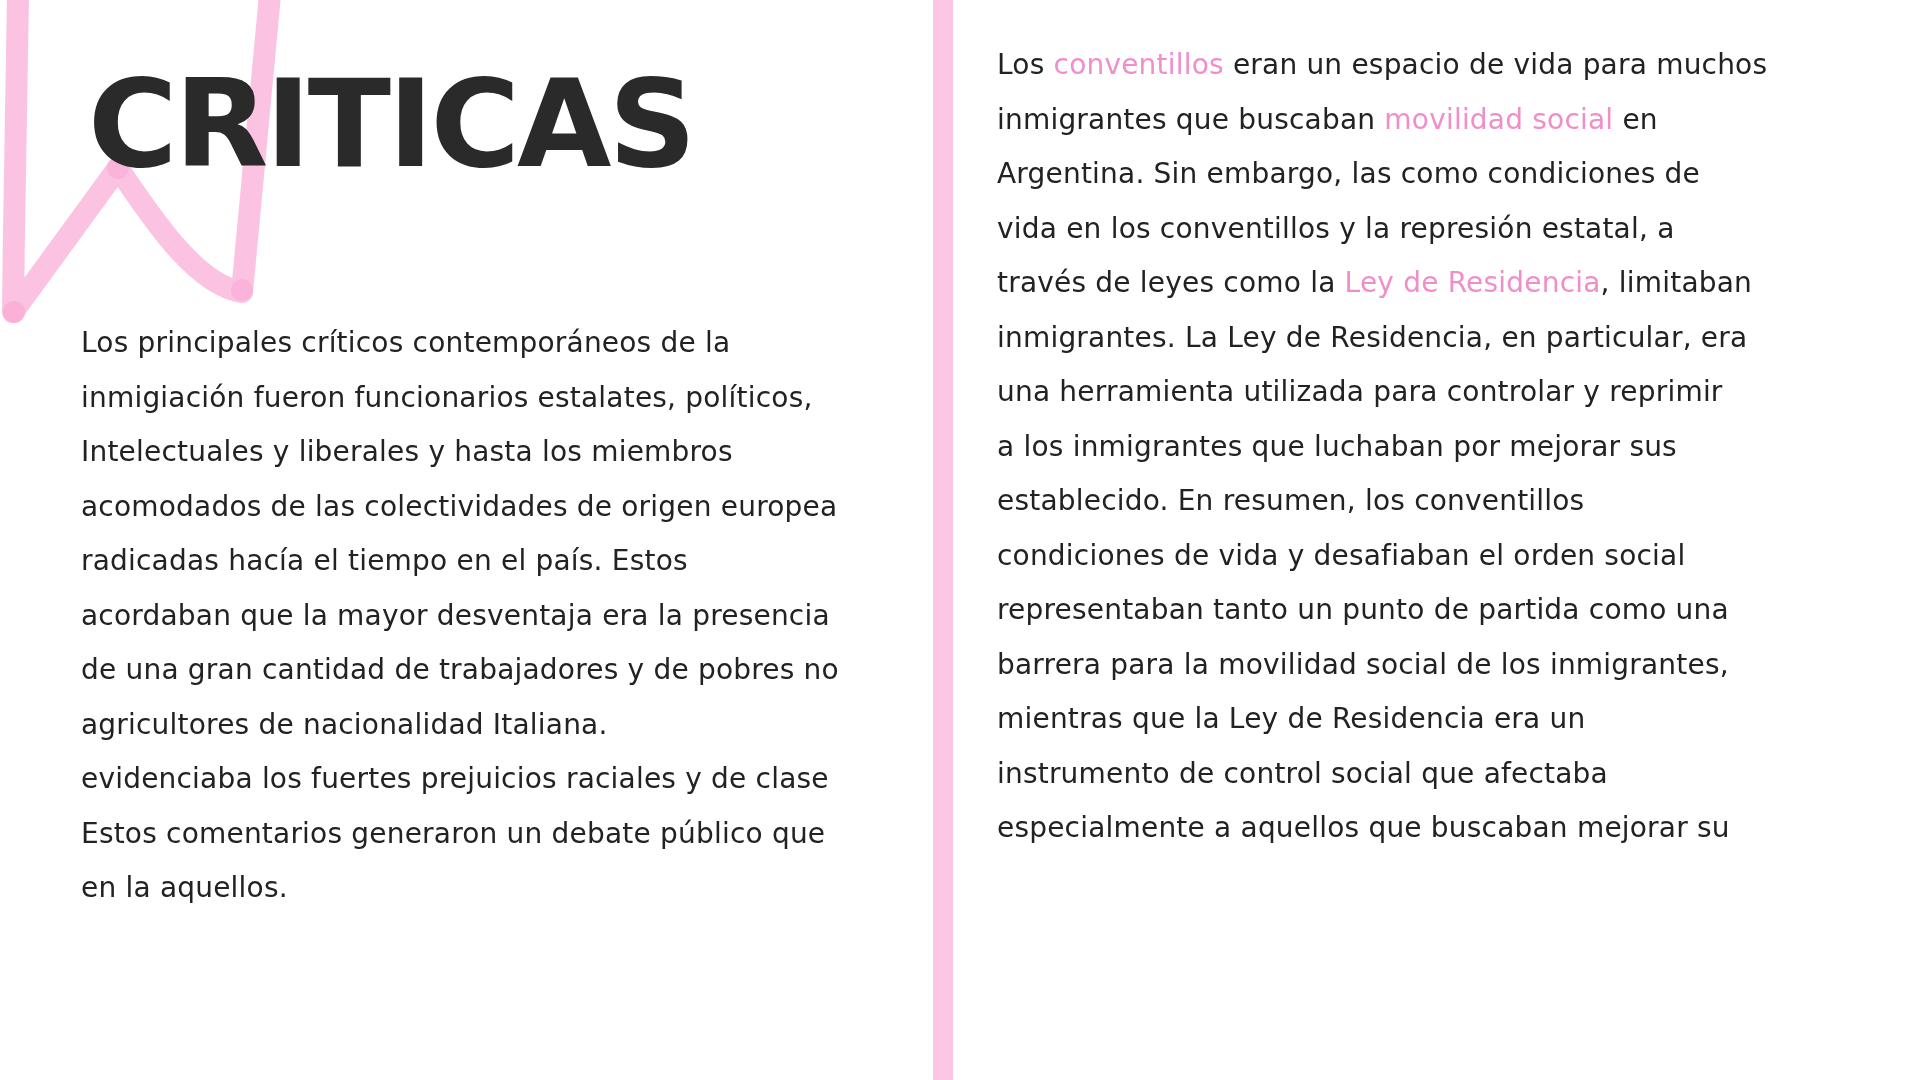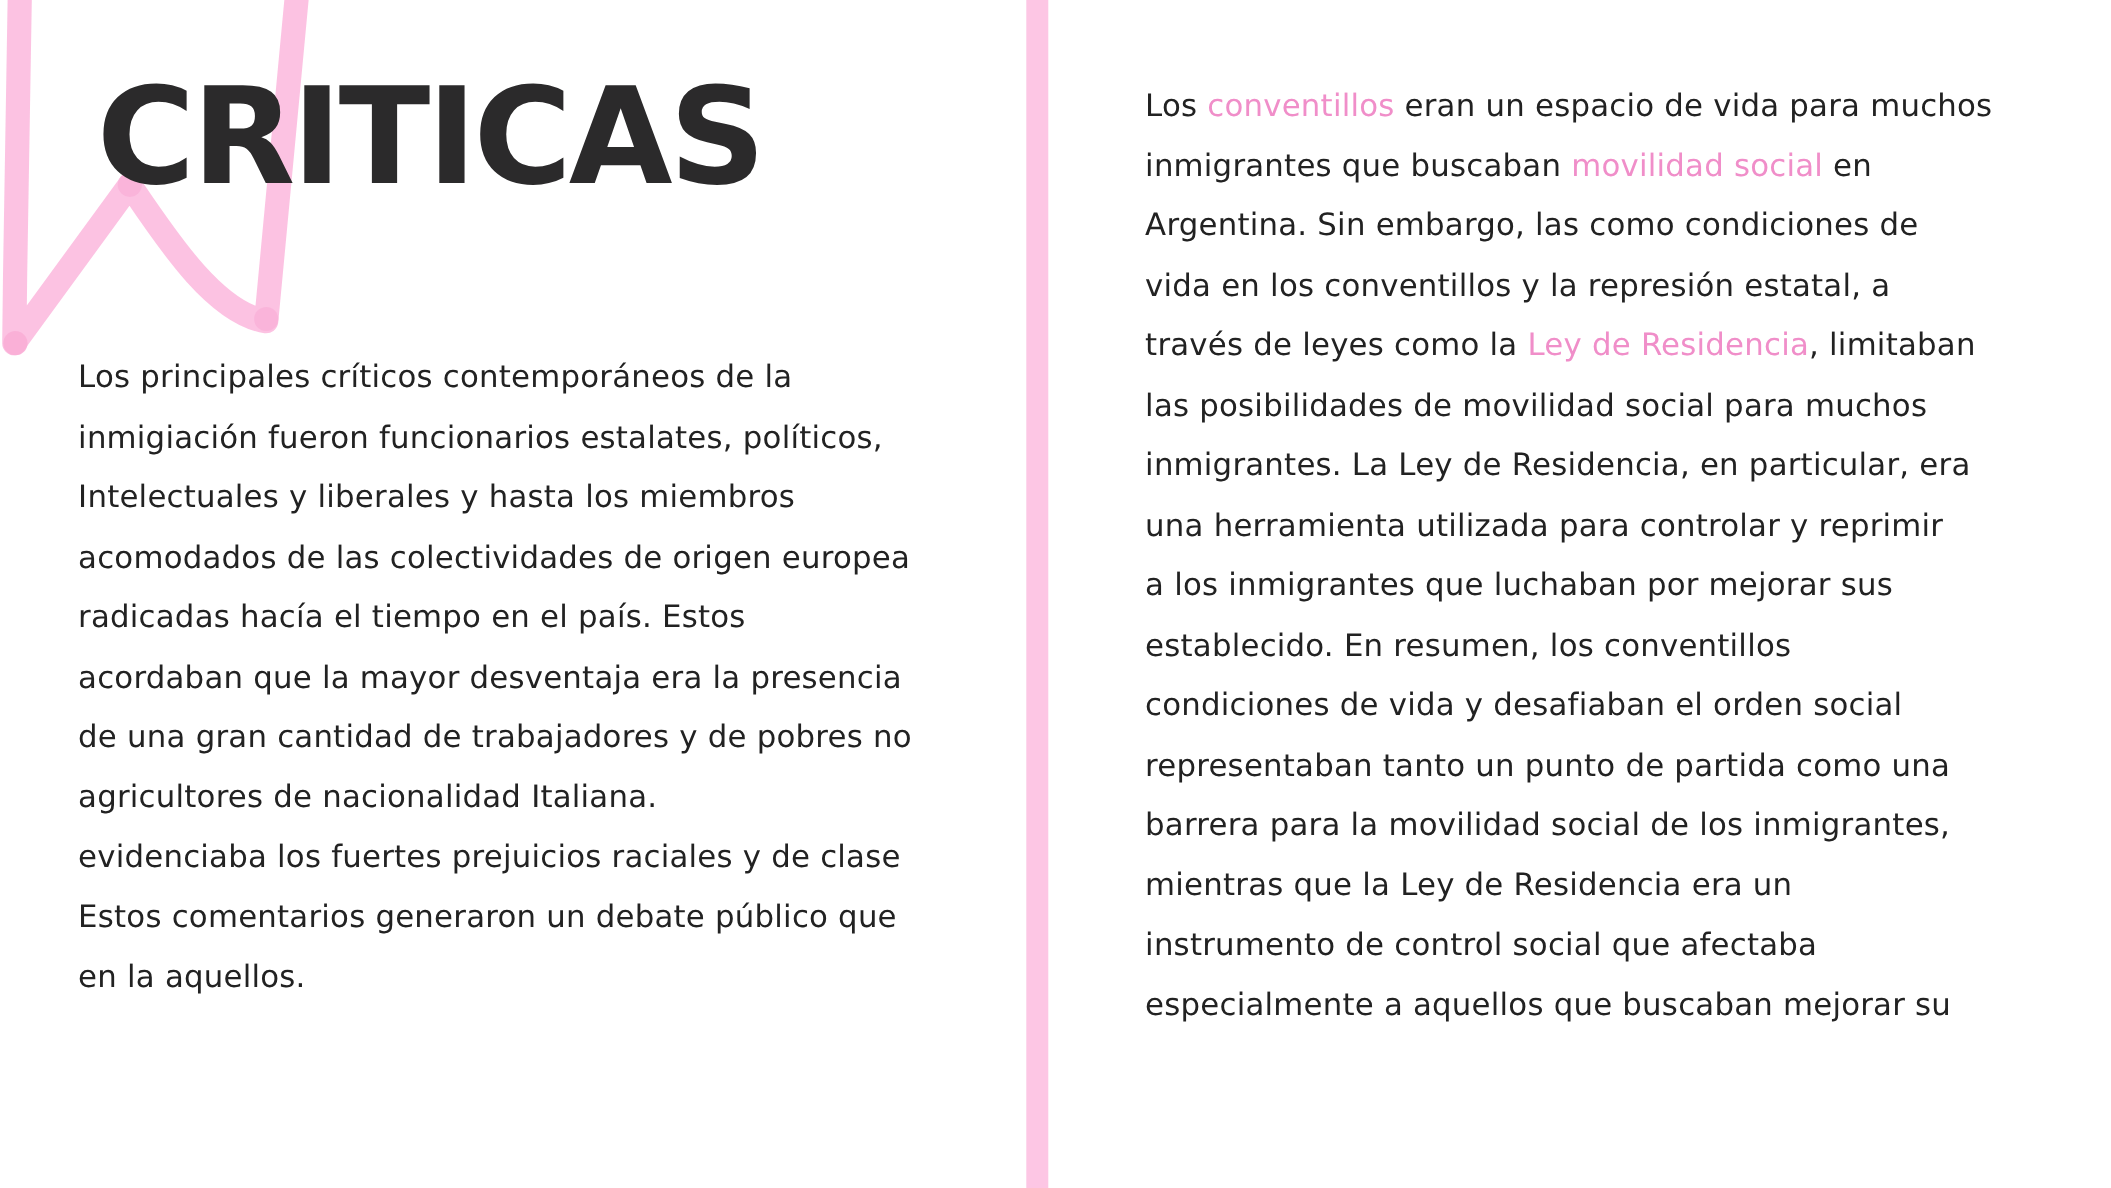--- a/index.html
+++ b/index.html
@@ -54,29 +54,28 @@
       line-height: 54.5px;
       color: #222222;
       z-index: 2;
     }
     .col .line {
       display: block;
       white-space: nowrap;
       letter-spacing: 0.2px;
     }
     .col-left {
-      left: 71px;
+      left: 81px;
       top: 316px;
       width: 830px;
     }
     .col-right {
       left: 997px;
-      top: 69px;
+      top: 38px;
       width: 830px;
-      margin-left: 44px;
     }
     .hl {
       color: #f08ec9;
     }
   </style>
 </head>
 <body>
 
 <svg class="brush" viewBox="0 0 320 340" xmlns="http://www.w3.org/2000/svg">
   <path d="M 18 -5 C 17 80, 14 200, 13 312 L 118 168 C 150 215, 195 285, 242 292 C 248 220, 258 120, 270 -5" fill="none" stroke="#fcbfe0" stroke-width="22" stroke-linecap="round" stroke-linejoin="round" opacity="0.95"></path>
@@ -102,21 +101,20 @@
   <span class="line">Estos comentarios generaron un debate público que</span>
   <span class="line">en la aquellos.</span>
 </div>
 
 <div class="col col-right">
   <span class="line"><span>Los </span><span class="hl">conventillos</span><span> eran un espacio de vida para muchos</span></span>
   <span class="line"><span>inmigrantes que buscaban </span><span class="hl">movilidad social</span><span> en</span></span>
   <span class="line">Argentina. Sin embargo, las como condiciones de</span>
   <span class="line">vida en los conventillos y la represión estatal, a</span>
   <span class="line"><span>través de leyes como la </span><span class="hl">Ley de Residencia</span><span>, limitaban</span></span>
-  <span class="line">las posibilidades de movilidad social para muchos</span>
   <span class="line">inmigrantes. La Ley de Residencia, en particular, era</span>
   <span class="line">una herramienta utilizada para controlar y reprimir</span>
   <span class="line">a los inmigrantes que luchaban por mejorar sus</span>
   <span class="line">establecido. En resumen, los conventillos</span>
   <span class="line">condiciones de vida y desafiaban el orden social</span>
   <span class="line">representaban tanto un punto de partida como una</span>
   <span class="line">barrera para la movilidad social de los inmigrantes,</span>
   <span class="line">mientras que la Ley de Residencia era un</span>
   <span class="line">instrumento de control social que afectaba</span>
   <span class="line">especialmente a aquellos que buscaban mejorar su</span>

